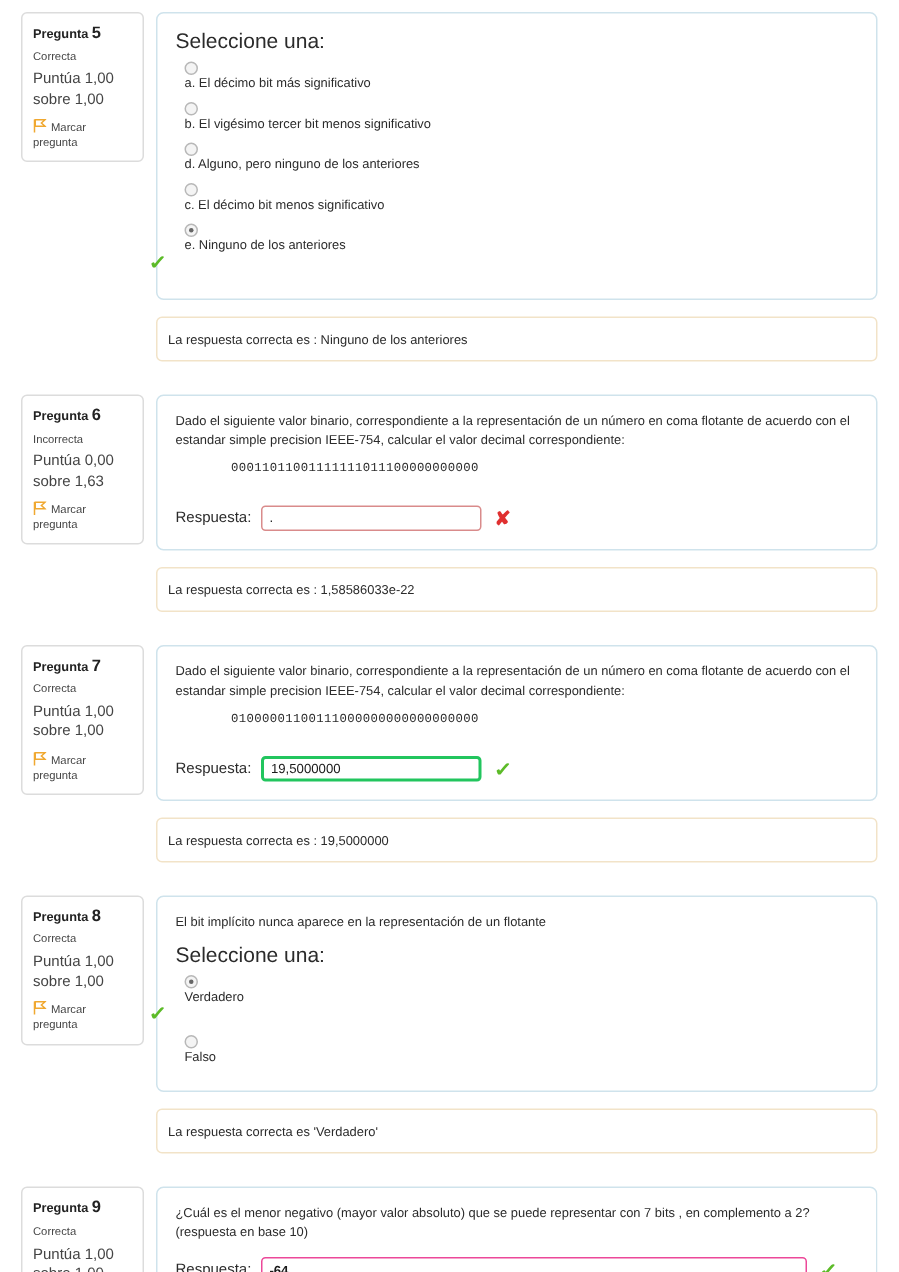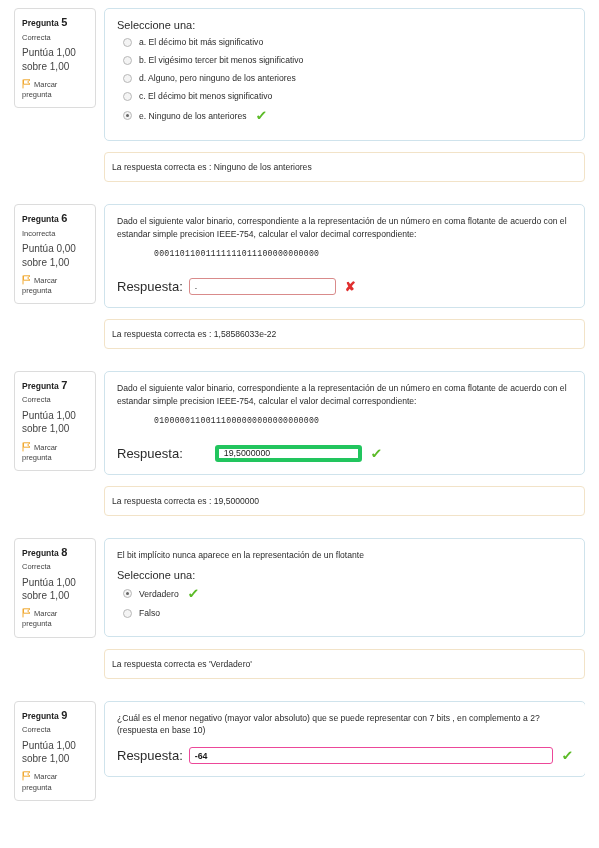--- a/index.html
+++ b/index.html
@@ -94,34 +94,34 @@
   }
   .binary {
     font-size: 8.2px;
     letter-spacing: 0.25px;
     color: #2b2b2b;
     margin: 6px 0 0 0;
     font-family: Liberation Mono, monospace;
     padding-left: 37px;
   }
   .prompt {
-    font-size: 11px;
+    font-size: 14px;
     color: #2b2b2b;
     margin: 0 0 4px 0;
   }
 
   
   .answers { margin: 2px 0 0 0; padding: 0; list-style: none; }
   .answer {
     display: flex;
-    align-items: center;
     margin: 0 0 4px 0;
     padding: 2px 0 2px 6px;
     font-size: 8.6px;
     color: #2b2b2b;
+    flex-direction: column;
   }
   .radio {
     width: 9px; height: 9px;
     min-width: 9px;
     border-radius: 50%;
     border: 1px solid #b8b8b8;
     background: #f4f4f4;
     margin-right: 7px;
     box-sizing: border-box;
     position: relative;
@@ -154,38 +154,38 @@
     font-weight: bold;
   }
 
   
   .resprow {
     display: flex;
     align-items: center;
     margin-top: 20px;
   }
   .resplabel {
-    font-size: 13px;
+    font-size: 10px;
     color: #2b2b2b;
     margin-right: 6px;
     white-space: nowrap;
   }
   .txtinput {
     height: 17px;
     box-sizing: border-box;
     border-radius: 3px;
     background: #ffffff;
     font-size: 8.8px;
     color: #1a1a1a;
     padding: 0 5px;
     display: flex;
     align-items: center;
     font-family: "Liberation Sans", sans-serif;
   }
-  .txtinput.correct { border: 4px solid #22c55e; width: 147px; margin-left: 26px; }
+  .txtinput.correct { border: 2px solid #22c55e; width: 147px; }
   .txtinput.incorrect { border: 1px solid #d98b8b; width: 147px; }
   .txtinput.wide { border: 1px solid #ec4899; width: 364px; font-weight: bold; }
 
   
   .feedback {
     margin: 11px 14px 0 104px;
     border: 1px solid #f2e3c8;
     border-radius: 4px;
     background: #ffffff;
     padding: 9px 7px;
@@ -247,21 +247,21 @@
 
   <div class="qspacer"></div>
 
   <div class="question">
     <div class="info">
       <div class="qno">
         <span>Pregunta</span>
         <span class="num">6</span>
       </div>
       <div class="state">Incorrecta</div>
-      <div class="grade">Puntúa 0,00 sobre 1,00</div>
+      <div class="grade">Puntúa 0,00 sobre 1,63</div>
       <div class="flagrow">
         <span class="flag-icon">
           <svg width="9" height="10" viewBox="0 0 9 10">
               <path d="M1 0.6 L1 9.4" stroke="#f0a830" stroke-width="1" fill="none"></path>
               <path d="M1.5 0.8 L8 0.8 L5.6 3 L8 5.2 L1.5 5.2 Z" fill="none" stroke="#f0a830" stroke-width="1"></path>
             </svg>
         </span><span>Marcar pregunta</span>
       </div>
     </div>
     <div class="qcontent">

